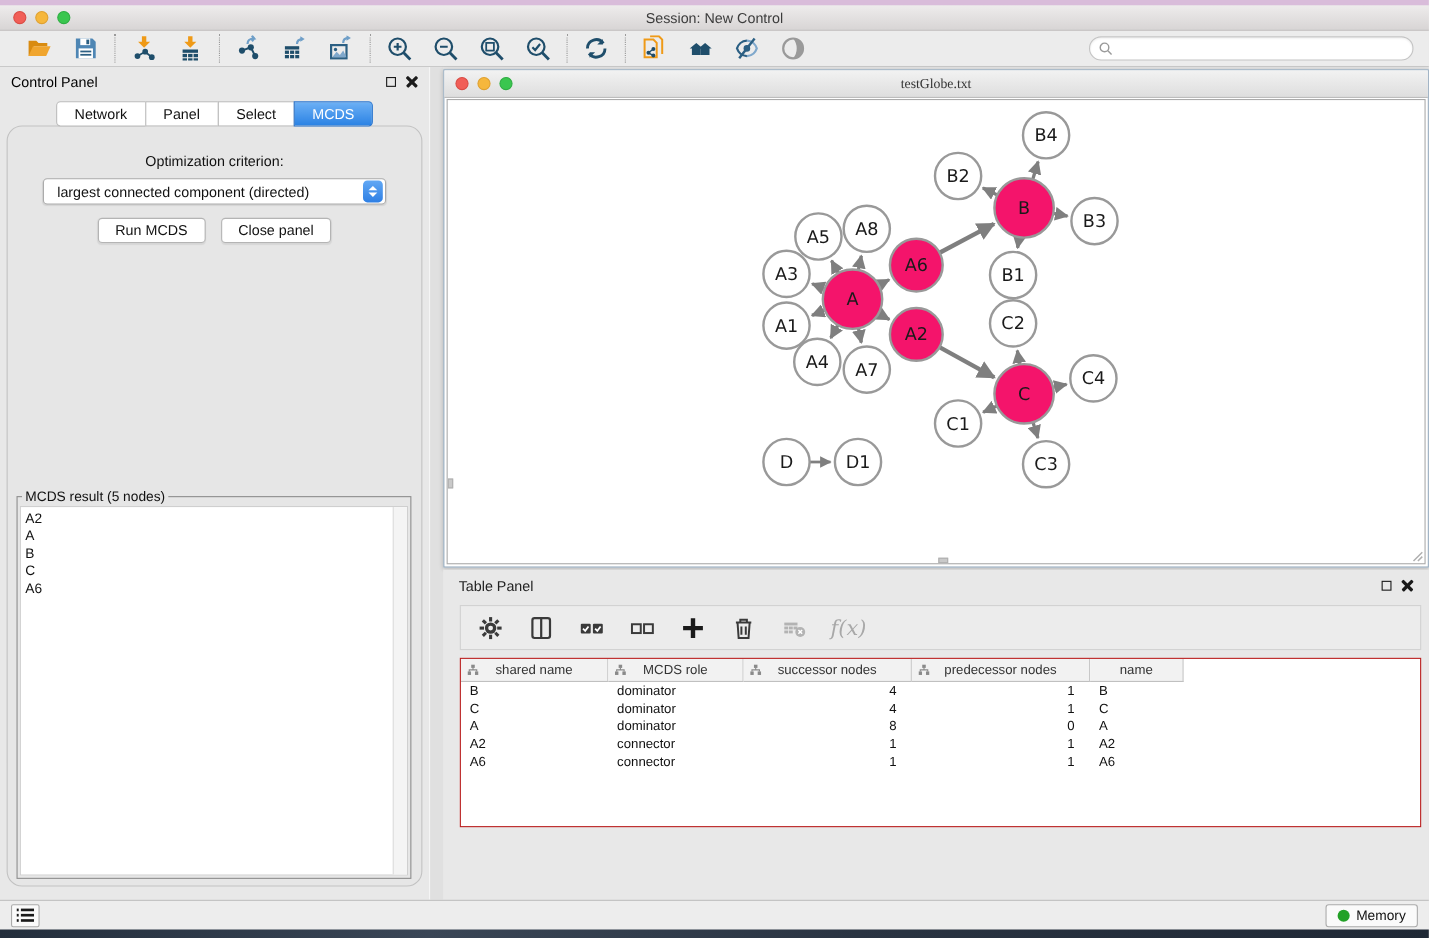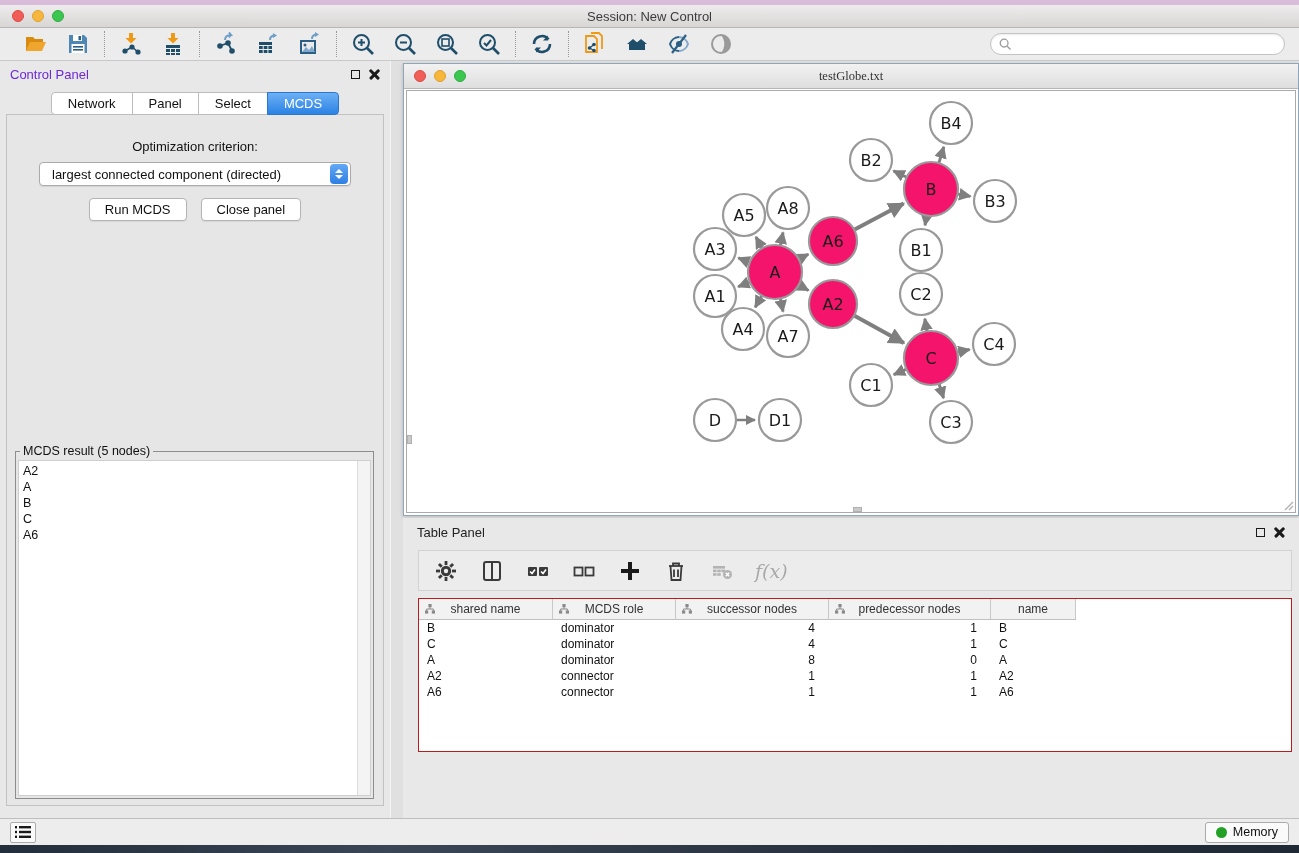--- a/index.html
+++ b/index.html
@@ -40,36 +40,36 @@
     font-size:12px; margin-left:5px; font-family:"Liberation Sans",sans-serif; }
 
   
   .main { position:absolute; left:0; top:61px; width:100%; height:757px; display:flex; }
   .control-panel { width:390px; height:100%; background:#e8e8e8; position:relative; }
   .v-divider { width:13px; height:100%; background:#e0e0e0; border-left:1px solid #f5f5f5; }
   .right-col { flex:1; height:100%; position:relative; background:#e4e4e4; }
 
   
   .cp-header { height:26px; display:flex; align-items:center; padding:0 10px; }
-  .cp-title { font-size:13px; color:#6d28d9; }
+  .cp-title { font-size:13px; color:#000000; }
   .panel-icons { margin-left:auto; display:flex; gap:9px; align-items:center; }
   .float-ic { width:9px; height:9px; border:1.6px solid #1a1a1a; display:inline-block; cursor:pointer; }
   .close-ic { width:11px; height:11px; position:relative; cursor:pointer; }
   .close-ic::before,.close-ic::after { content:""; position:absolute; left:-1px; top:4px; width:13px; height:2.6px;
     background:#1a1a1a; border-radius:1px; }
   .close-ic::before { transform:rotate(45deg); } .close-ic::after { transform:rotate(-45deg); }
 
   .cp-tabs { position:absolute; left:0; right:0; top:31px; display:flex; justify-content:center; z-index:2; }
   .cp-tab { height:23px; padding:0 16px; background:#fff; border:1px solid #bcbcbc; margin-left:-1px;
     font-size:13px; color:#111; display:flex; align-items:center; cursor:pointer; }
   .cp-tab:first-child { border-radius:4px 0 0 4px; margin-left:0; }
   .cp-tab.active { background:linear-gradient(#6cb0f5,#2b82e4); border-color:#2b76cf; color:#fff;
     border-radius:0 4px 4px 0; }
   .cp-body { position:absolute; left:6px; right:6px; top:53px; bottom:12px; background:#e6e6e6;
-    border:1px solid #c2c2c2; border-radius:0; }
+    border:1px solid #c2c2c2; border-radius:14px; }
   .opt-label { text-align:center; margin-top:24px; font-size:13px; color:#111; }
   .criterion { margin:8px auto 0; width:312px; height:24px; background:#fff; border:1px solid #ababab;
     border-radius:4px; display:flex; align-items:center; cursor:pointer; box-shadow:0 1px 1px rgba(0,0,0,.08); }
   .criterion .val { flex:1; font-size:13px; color:#111; padding-left:12px; white-space:nowrap; overflow:hidden; }
   .stepper { width:18px; height:20px; margin-right:2px; border-radius:4px;
     background:linear-gradient(#62a8f4,#2e7fe4); display:flex; flex-direction:column;
     align-items:center; justify-content:center; gap:2px; }
   .stepper i { width:0; height:0; border-left:4px solid transparent; border-right:4px solid transparent; }
   .stepper i.up { border-bottom:4.5px solid #fff; }
   .stepper i.down { border-top:4.5px solid #fff; }

